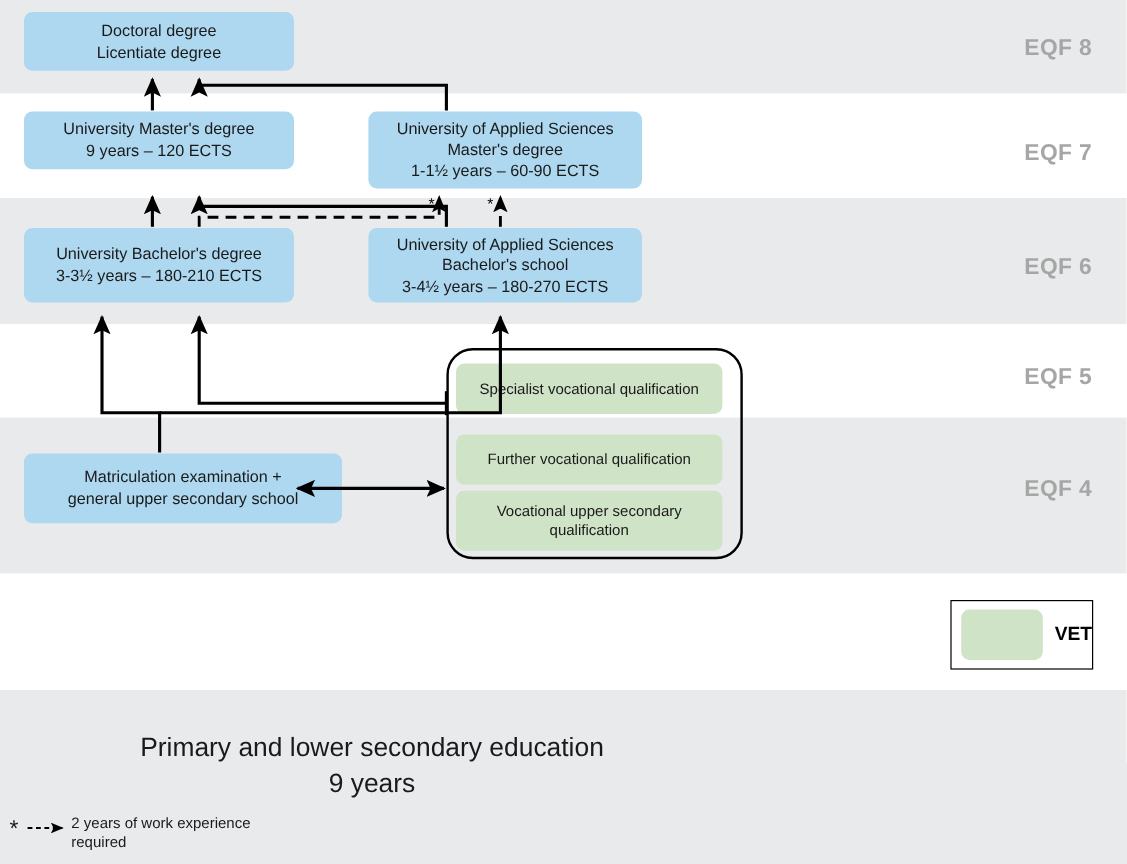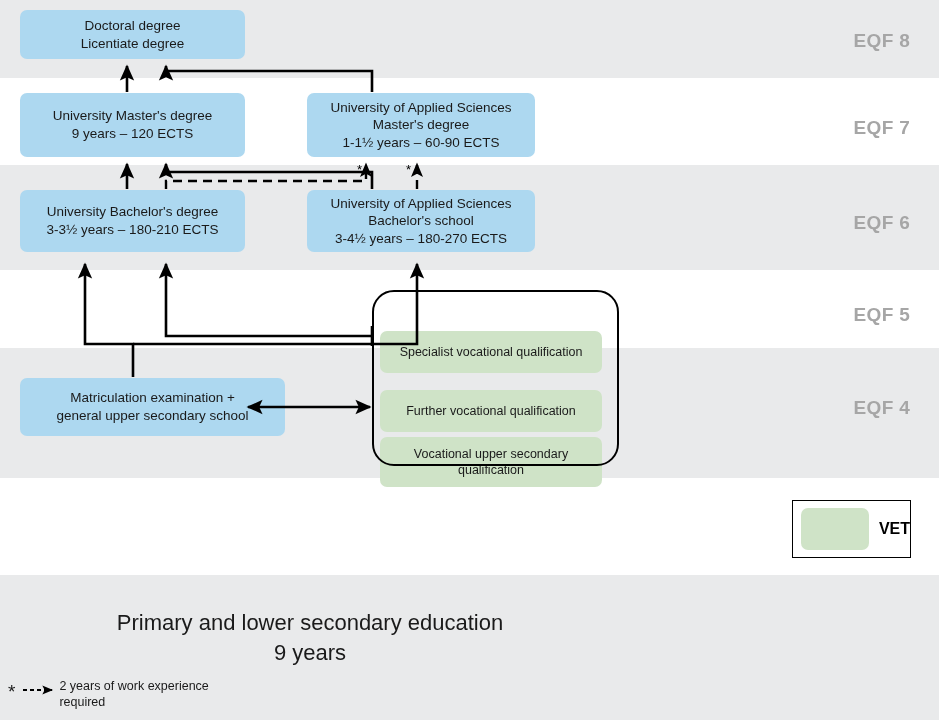--- a/index.html
+++ b/index.html
@@ -49,21 +49,20 @@
     color: #1a1a1a;
     line-height: 1.30;
   }
   .node.blue {
     background: #ADD8F0;
     font-size: 13.5px;
   }
   .node.green {
     background: #CFE3C7;
     font-size: 12.5px;
-    margin-top: 28px;
   }
   .node .lines { padding: 0 6px; }
 
   
   #vet-container {
     position: absolute;
     box-sizing: border-box;
     border: 2.5px solid #000000;
     border-radius: 22px;
     background: transparent;
@@ -167,21 +166,21 @@
       <div>9 years</div>
     </div>
 
   <div id="nodes">
       <div class="node blue" style="left: 20px; top: 10px; width: 225px; height: 49px;">
         <div class="lines">
           <div>Doctoral degree</div>
           <div>Licentiate degree</div>
         </div>
       </div>
-      <div class="node blue" style="left: 20px; top: 93px; width: 225px; height: 64px;">
+      <div class="node blue" style="left: 20px; top: 93px; width: 225px; height: 48px;">
         <div class="lines">
           <div>University Master's degree</div>
           <div>9 years – 120 ECTS</div>
         </div>
       </div>
       <div class="node blue" style="left: 307px; top: 93px; width: 228px; height: 64px;">
         <div class="lines">
           <div>University of Applied Sciences</div>
           <div>Master's degree</div>
           <div>1-1½ years – 60-90  ECTS</div>

